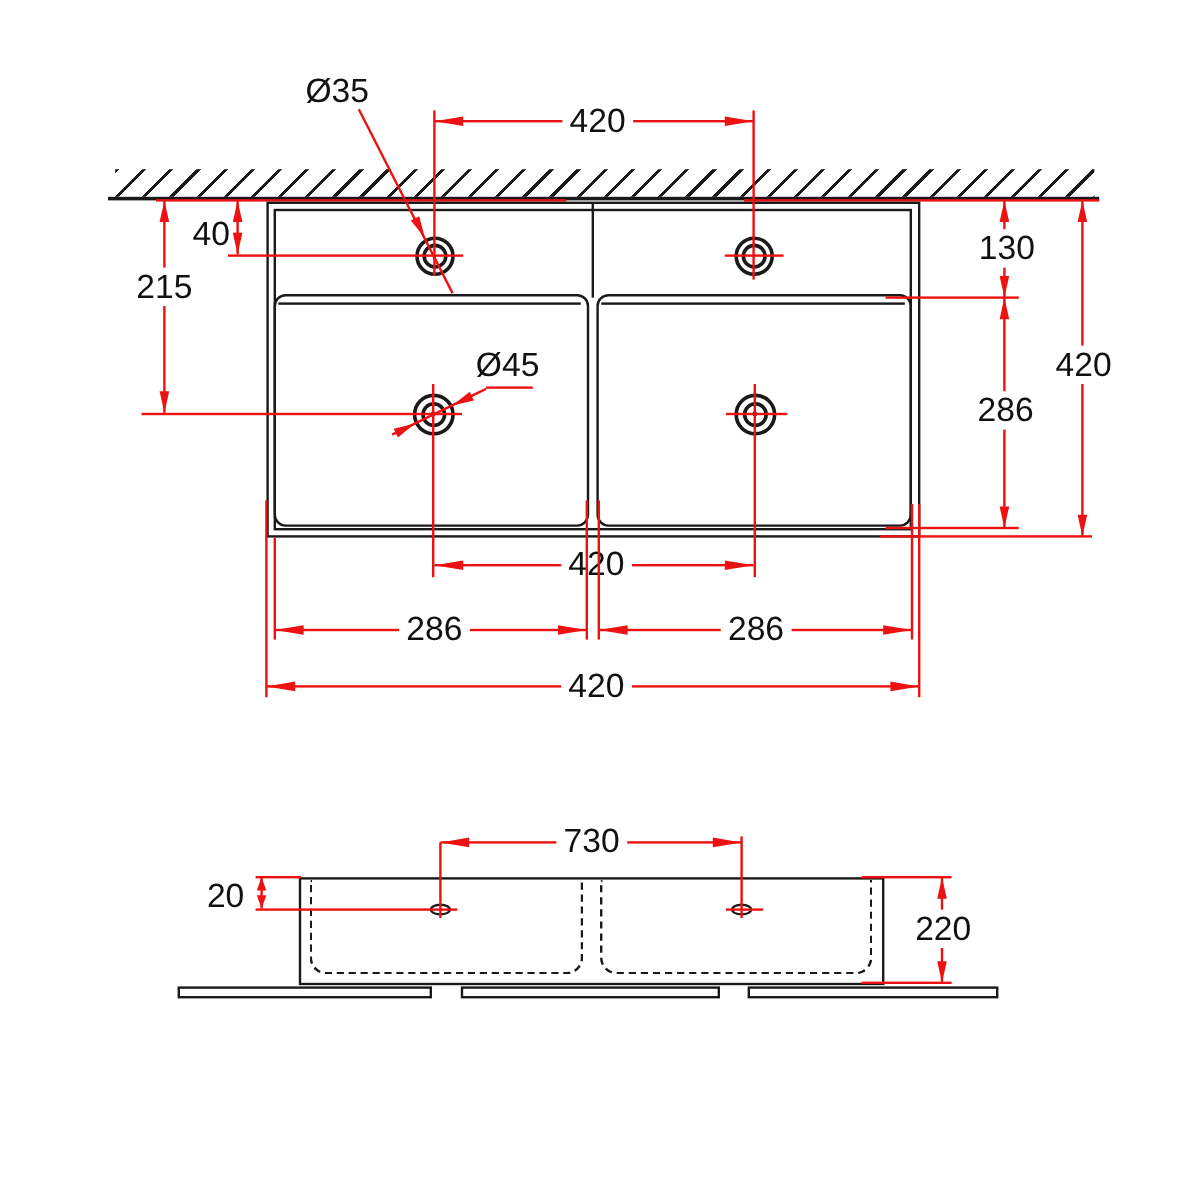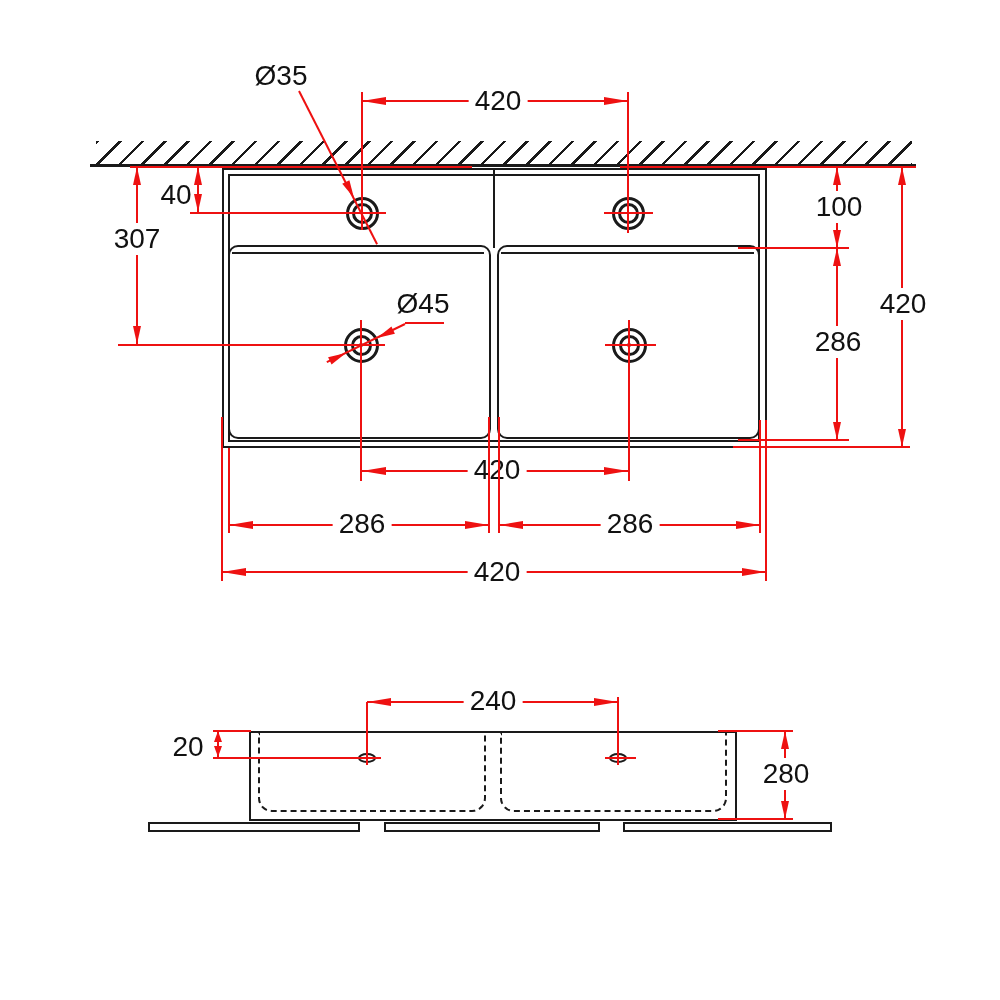--- a/index.html
+++ b/index.html
@@ -96,27 +96,27 @@
   <div class="ah rot" style="left:354px;top:194px;transform:rotate(-117deg);"></div>
 
   <div class="rv" style="left:196.5px;top:167px;height:45px;"></div>
   <div class="ah up" style="left:193.5px;top:167px;"></div>
   <div class="ah dn" style="left:193.5px;top:194px;"></div>
   <div class="dim nobg" style="left:176px;top:195px;">40</div>
 
   <div class="rv" style="left:135.5px;top:167px;height:177px;"></div>
   <div class="ah up" style="left:132.5px;top:167px;"></div>
   <div class="ah dn" style="left:132.5px;top:326px;"></div>
-  <div class="dim" style="left:137px;top:239px;">307</div>
+  <div class="dim" style="left:137px;top:239px;">215</div>
 
   <div class="rl" style="left:738px;top:247px;width:111px;"></div>
   <div class="rv" style="left:835.5px;top:167px;height:81px;"></div>
   <div class="ah up" style="left:832.5px;top:167px;"></div>
   <div class="ah dn" style="left:832.5px;top:230px;"></div>
-  <div class="dim" style="left:839px;top:207px;">100</div>
+  <div class="dim" style="left:839px;top:207px;">130</div>
 
   <div class="rl" style="left:738px;top:439px;width:111px;"></div>
   <div class="rv" style="left:835.5px;top:248px;height:192px;"></div>
   <div class="ah up" style="left:832.5px;top:248px;"></div>
   <div class="ah dn" style="left:832.5px;top:422px;"></div>
   <div class="dim" style="left:838px;top:342px;">286</div>
 
   <div class="rl" style="left:733px;top:446px;width:177px;"></div>
   <div class="rv" style="left:900.5px;top:167px;height:280px;"></div>
   <div class="ah up" style="left:897.5px;top:167px;"></div>
@@ -166,29 +166,29 @@
   <div class="bar" style="left:148px;top:822px;width:212px;height:10px;"></div>
   <div class="bar" style="left:384px;top:822px;width:216px;height:10px;"></div>
   <div class="bar" style="left:623px;top:822px;width:209px;height:10px;"></div>
 
   <div class="rv" style="left:366px;top:702px;height:63px;"></div>
   <div class="rv" style="left:617px;top:697px;height:68px;"></div>
   <div class="rl" style="left:605px;top:757px;width:31px;"></div>
   <div class="rl" style="left:367px;top:701px;width:251px;"></div>
   <div class="ah lt" style="left:367px;top:698px;"></div>
   <div class="ah rt" style="left:594px;top:698px;"></div>
-  <div class="dim" style="left:493px;top:701px;">240</div>
+  <div class="dim" style="left:493px;top:701px;">730</div>
 
   <div class="rl" style="left:213px;top:730px;width:38px;"></div>
   <div class="rl" style="left:213px;top:757px;width:168px;"></div>
   <div class="rv" style="left:216.5px;top:731px;height:26px;"></div>
   <div class="ah up sm" style="left:213.5px;top:731px;"></div>
   <div class="ah dn sm" style="left:213.5px;top:746px;"></div>
   <div class="dim nobg" style="left:188px;top:747px;">20</div>
 
   <div class="rl" style="left:718px;top:730px;width:75px;"></div>
   <div class="rl" style="left:718px;top:818px;width:75px;"></div>
   <div class="rv" style="left:783.5px;top:731px;height:88px;"></div>
   <div class="ah up" style="left:780.5px;top:731px;"></div>
   <div class="ah dn" style="left:780.5px;top:801px;"></div>
-  <div class="dim" style="left:786px;top:774px;">280</div>
+  <div class="dim" style="left:786px;top:774px;">220</div>
 
 </div>
 
 </body></html>

